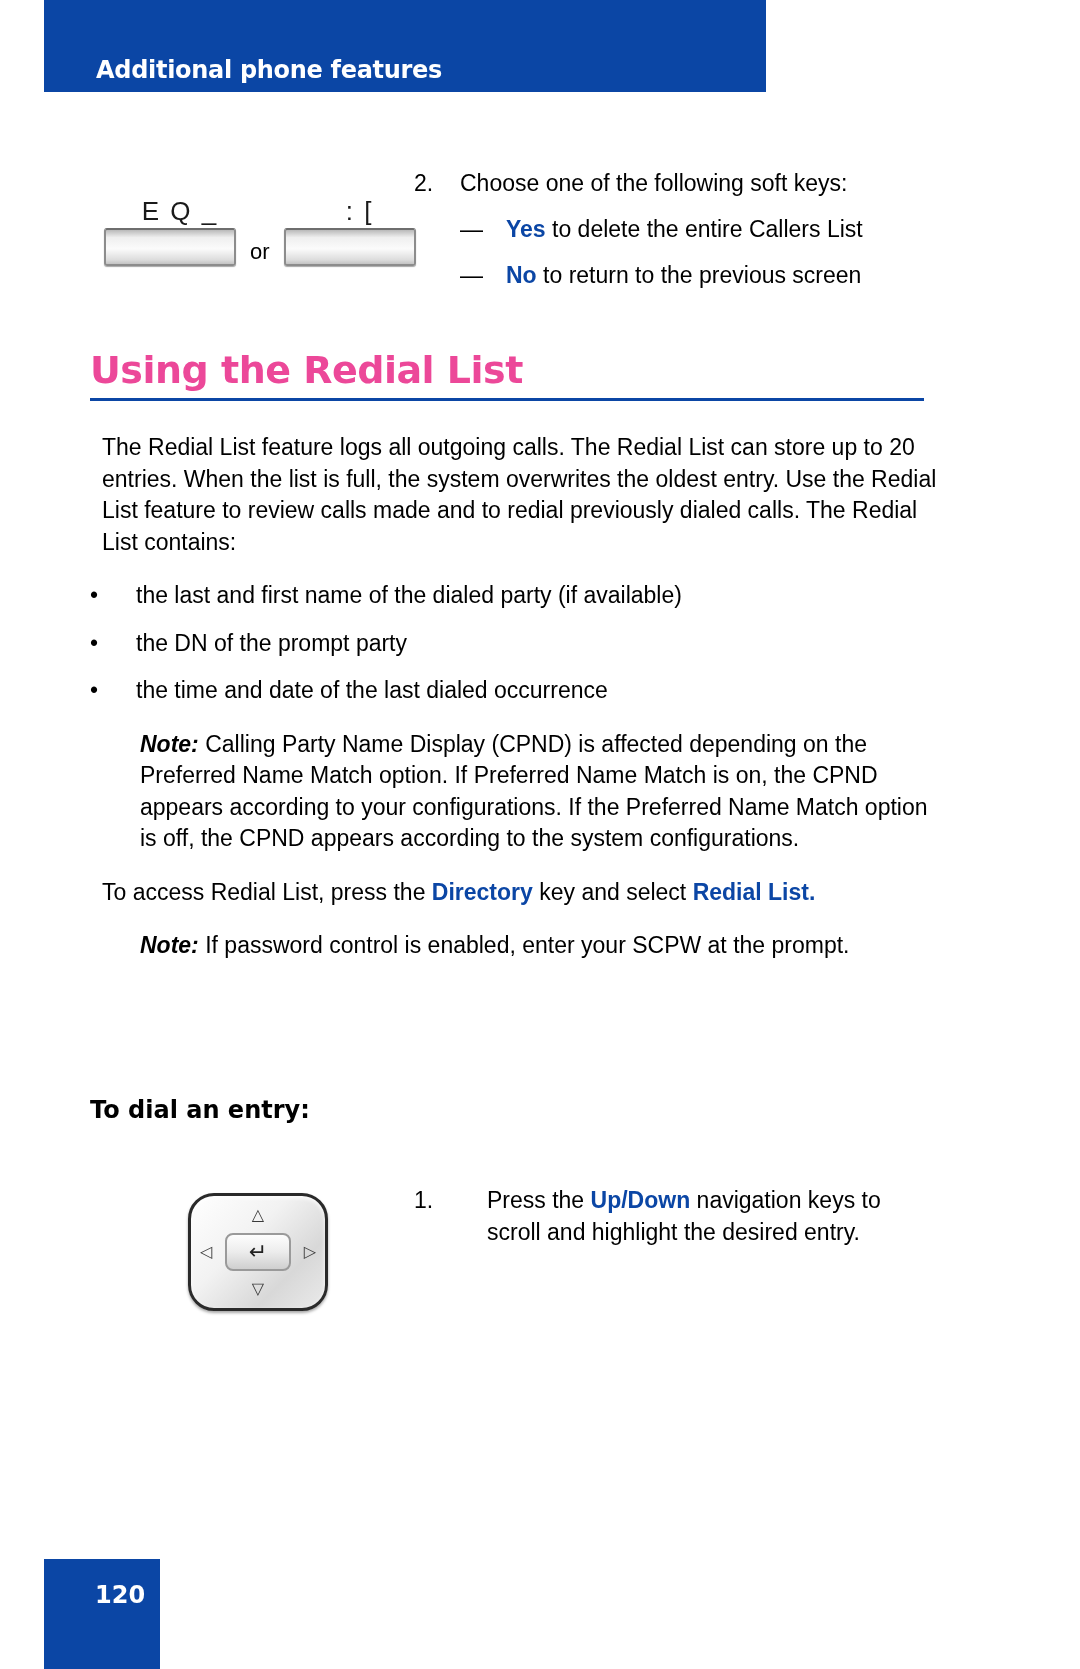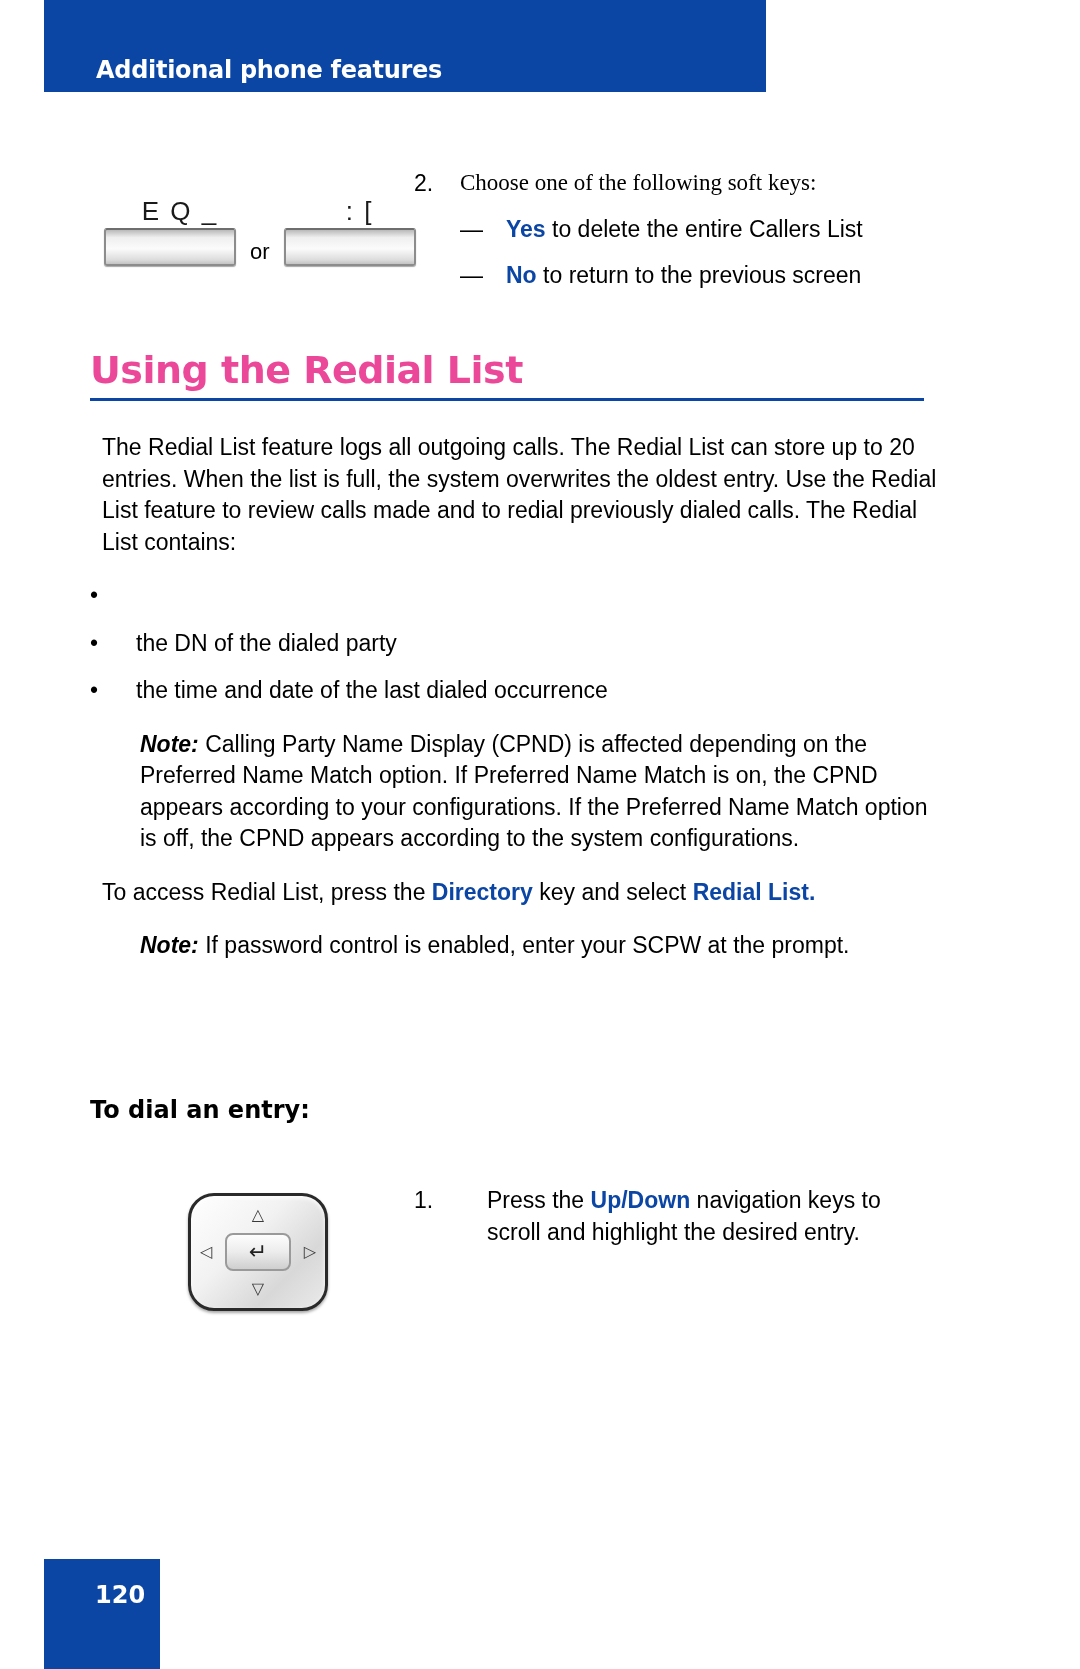--- a/index.html
+++ b/index.html
@@ -49,21 +49,20 @@
     font-size: 23px;
     line-height: 46px;
   }
   .step-num {
     width: 46px;
     flex: 0 0 46px;
   }
   .step-text {
     flex: 1 1 auto;
     white-space: nowrap;
-    font-family: Liberation Serif, serif;
   }
   .sub-row {
     display: flex;
     align-items: flex-start;
     font-size: 23px;
     line-height: 46px;
     padding-left: 46px;
   }
   .dash {
     width: 46px;
@@ -288,24 +287,25 @@
 
 <div class="section-heading">Using the Redial List</div>
 <div class="heading-rule"></div>
 
 <div class="body-block">
   <p class="para">The Redial List feature logs all outgoing calls. The Redial List can store up to 20 entries. When the list is full, the system overwrites the oldest entry. Use the Redial List feature to review calls made and to redial previously dialed calls. The Redial List contains:</p>
 
   <ul class="bullets">
     <li>
       <span class="bullet-dot">•</span>
+      <span>the last and first name of the dialed party (if available)</span>
     </li>
     <li>
       <span class="bullet-dot">•</span>
-      <span>the DN of the dialed party</span>
+      <span>the DN of the prompt party</span>
     </li>
     <li>
       <span class="bullet-dot">•</span>
       <span>the time and date of the last dialed occurrence</span>
     </li>
   </ul>
 
 
   <p class="note-block"><span class="note-label">Note:</span><span> Calling Party Name Display (CPND) is affected depending on the Preferred Name Match option. If Preferred Name Match is on, the CPND appears according to your configurations. If the Preferred Name Match option is off, the CPND appears according to the system configurations.</span></p>
 

